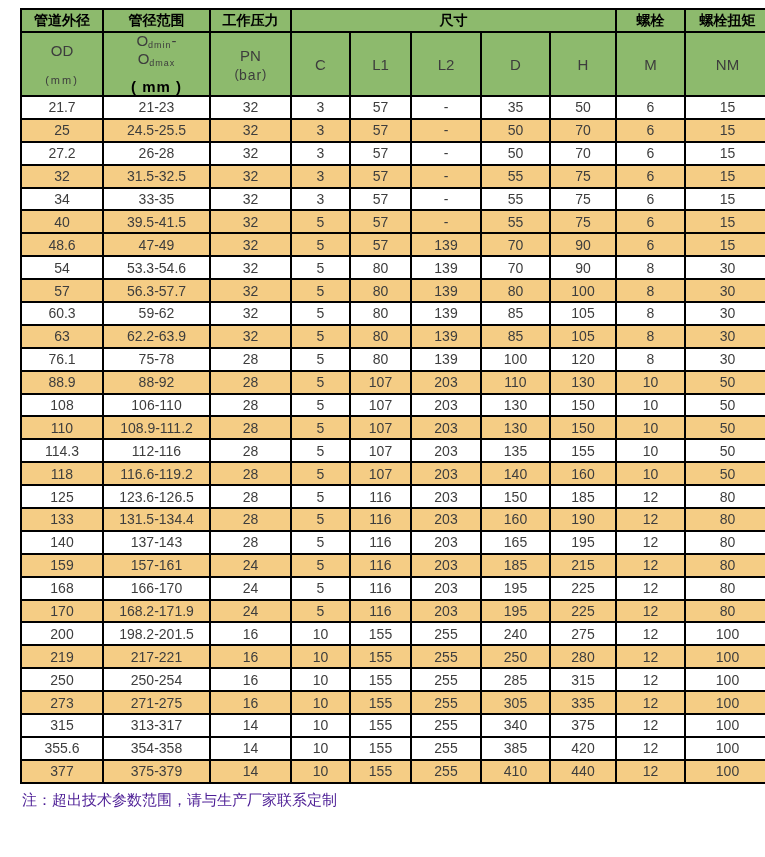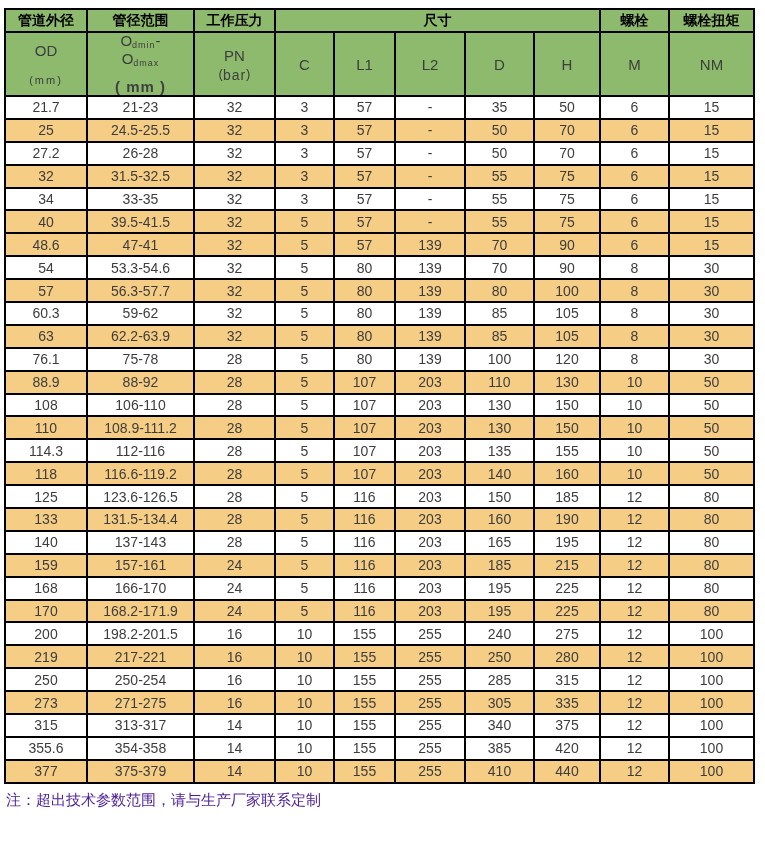--- a/index.html
+++ b/index.html
@@ -1,28 +1,28 @@
 <!DOCTYPE html>
 <html><head>
 <meta charset="utf-8">
 <style>
   html,body{margin:0;padding:0;background:#ffffff;width:765px;}
   body{font-family:"Liberation Sans",sans-serif;}
-  .wrap{padding:8px 0 0 4px;}
+  .wrap{padding:8px 0 0 20px;}
   table{border-collapse:collapse;table-layout:fixed;width:749px;}
   th,td{border:2px solid #000;text-align:center;vertical-align:middle;padding:0;overflow:hidden;}
   thead th{background:#8dba6d;}
   tr.hdr1 th{height:21px;font-size:14px;font-weight:bold;color:#000;}
   tr.hdr2 th{height:62px;font-weight:normal;color:#3d3d3d;font-size:15px;}
   tbody td{height:20.9px;font-size:14px;color:#3d3d3d;background:#ffffff;}
   tbody tr.alt td{background:#f5cd85;}
   .c1{width:82px}.c2{width:107px}.c3{width:81px}.c4{width:59px}.c5{width:61px}
   .c6{width:70px}.c7{width:69px}.c8{width:66px}.c9{width:69px}.c10{width:85px}
   .unit-small{display:block;font-size:11px;letter-spacing:2px;color:#3d3d3d;margin-top:15px;}
-  .unit-bold{display:block;font-size:15px;font-weight:bold;color:#404040;letter-spacing:1px;margin-top:9px;}
+  .unit-bold{display:block;font-size:15px;font-weight:bold;color:#000000;letter-spacing:1px;margin-top:9px;}
   .subsc{font-size:9px;letter-spacing:1px;position:relative;bottom:-2px;}
   .rangeline{display:block;line-height:15px;}
   .pn-unit{display:block;font-size:13px;margin-top:1px;}
   .pn-unit .subsc{font-size:14px;}
   .note{margin:7px 0 0 2px;font-family:"Liberation Serif",serif;font-size:15px;color:#4c1d95;}
 </style>
 </head>
 <body>
 
 <div class="wrap">
@@ -139,21 +139,21 @@
           <td>5</td>
           <td>57</td>
           <td>-</td>
           <td>55</td>
           <td>75</td>
           <td>6</td>
           <td>15</td>
         </tr>
         <tr class="alt">
           <td>48.6</td>
-          <td>47-41</td>
+          <td>47-49</td>
           <td>32</td>
           <td>5</td>
           <td>57</td>
           <td>139</td>
           <td>70</td>
           <td>90</td>
           <td>6</td>
           <td>15</td>
         </tr>
         <tr>

